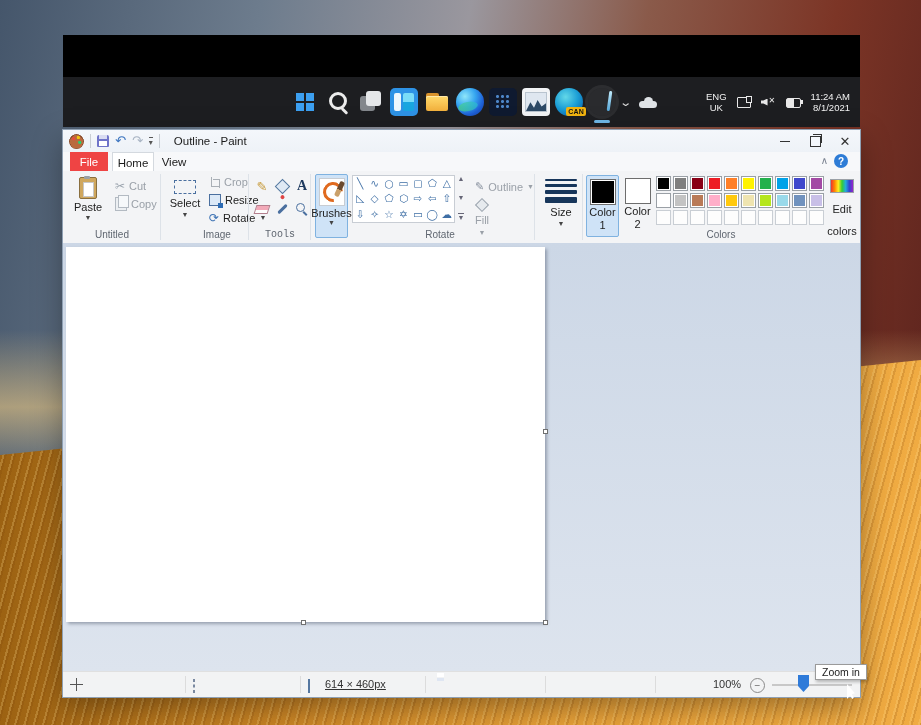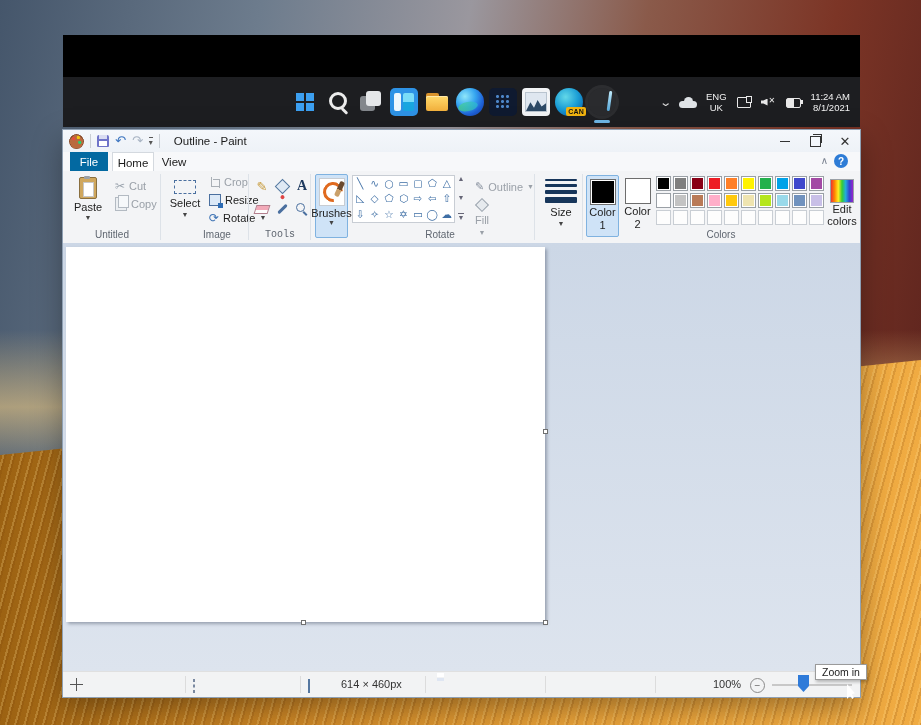--- a/index.html
+++ b/index.html
@@ -60,21 +60,21 @@
     radial-gradient(ellipse at 50% 52%,#b96a3e 62%,#8a4d2c 63% 70%,transparent 71%);
     border-radius:50%;}
   .icon-paint::before{content:"";position:absolute;right:5px;top:3px;width:3px;height:20px;border-radius:2px;
     background:linear-gradient(180deg,#bfe9fa,#56a7d8);transform:rotate(8deg);}
 
   .tb-tray{position:absolute;right:10px;top:0;height:100%;display:flex;align-items:center;gap:9px;color:#eee;}
   .tray-chevron{font-size:11px;color:#ddd;transform:scaleX(1.4);}
   .tray-cloud{position:relative;width:18px;height:11px;}
   .tray-cloud::before{content:"";position:absolute;left:0;bottom:0;width:18px;height:7px;background:#dfe3e6;border-radius:5px;}
   .tray-cloud::after{content:"";position:absolute;left:5px;top:0;width:9px;height:9px;background:#dfe3e6;border-radius:50%;}
-  .tray-lang{font-size:9.5px;line-height:11px;text-align:center;color:#f0f0f0;}
+  .tray-lang{font-size:9.5px;line-height:11px;text-align:center;color:#f0f0f0;margin-left:40px;}
   .tray-glyph{position:relative;width:16px;height:13px;}
   .tray-monitor::before{content:"";position:absolute;left:1px;top:1px;width:12px;height:9px;border:1.4px solid #e8e8e8;border-radius:1px;}
   .tray-monitor::after{content:"";position:absolute;right:0;top:0;width:4px;height:5px;background:#1d1e21;border:1.2px solid #e8e8e8;}
   .tray-speaker::before{content:"";position:absolute;left:0;top:3px;width:7px;height:7px;background:#e8e8e8;
     clip-path:polygon(0 30%,40% 30%,100% 0,100% 100%,40% 70%,0 70%);}
   .tray-speaker::after{content:"✕";position:absolute;left:8px;top:0;font-size:8px;color:#e8e8e8;}
   .tray-battery::before{content:"";position:absolute;left:0;top:2px;width:13px;height:8px;border:1.3px solid #e8e8e8;border-radius:2px;background:linear-gradient(90deg,#e8e8e8 0 55%,transparent 55%);}
   .tray-battery::after{content:"";position:absolute;left:15px;top:4px;width:2px;height:4px;background:#e8e8e8;}
   .tray-clock{font-size:9.5px;line-height:11.5px;text-align:right;color:#f2f2f2;}
 
@@ -99,21 +99,21 @@
   .window-title{margin-left:8px;font-size:11.5px;color:#1b1b1b;}
   .win-controls{position:absolute;right:0;top:0;height:22px;display:flex;}
   .win-btn{width:30px;height:22px;display:flex;align-items:center;justify-content:center;color:#333;}
   .glyph-min{width:10px;height:1px;background:#333;display:block;}
   .glyph-restore{position:relative;width:9px;height:9px;border:1px solid #333;background:#f4f7fb;}
   .glyph-restore::before{content:"";position:absolute;left:2px;top:-3px;width:8px;height:8px;border:1px solid #333;border-bottom:none;border-left:none;}
   .glyph-close{font-size:13px;line-height:13px;color:#333;}
 
   .tabrow{position:absolute;left:0;top:22px;right:0;height:19px;background:#f7f8fa;border-bottom:1px solid #e3e7ec;}
   .tab{position:absolute;top:0;height:19px;display:flex;align-items:center;justify-content:center;font-size:11.5px;}
-  .tab-file{left:7px;width:38px;background:#0369a1;color:#fff;}
+  .tab-file{left:7px;width:38px;background:#ef4444;color:#fff;}
   .tab-home{left:49px;width:40px;background:#fff;border:1px solid #d4d9df;border-bottom:none;color:#1a1a1a;}
   .tab-view{left:93px;width:36px;color:#1a1a1a;}
   .ribbon-collapse{position:absolute;right:32px;top:3px;color:#7a8априори0;color:#7a8290;font-size:10px;}
   .ribbon-help{position:absolute;right:12px;top:2px;width:14px;height:14px;border-radius:50%;background:#2e7cd6;color:#fff;
     font-size:10px;font-weight:bold;display:flex;align-items:center;justify-content:center;}
 
   .ribbon{position:absolute;left:0;top:41px;right:0;height:72px;background:#f3f4f6;border-bottom:1px solid #d6dbe1;}
   .rgroup-label{position:absolute;bottom:3px;font-size:10px;color:#5f6670;text-align:center;}
   .rsep{position:absolute;top:3px;bottom:3px;width:1px;background:#dde2e8;}
   .rbtn-label{font-size:11px;color:#222;text-align:center;line-height:12px;}
@@ -170,21 +170,21 @@
   .size-icon i{display:block;background:#17365b;border-radius:1px;}
   .size-icon i:nth-child(1){height:2px;}.size-icon i:nth-child(2){height:3px;}
   .size-icon i:nth-child(3){height:4px;}.size-icon i:nth-child(4){height:6px;}
   
   .colorbox{position:absolute;top:4px;width:33px;height:62px;display:flex;flex-direction:column;align-items:center;gap:1px;padding-top:3px;box-sizing:border-box;border-radius:2px;}
   .colorbox .swatch-big{width:24px;height:24px;border:1px solid #6d6d6d;box-shadow:inset 0 0 0 1px #fff;}
   .colorbox.selected{background:#cfe3f7;border:1px solid #7fb2e0;}
   .palette{position:absolute;left:593px;top:5px;width:169px;height:48px;display:grid;grid-template-columns:repeat(10,15px);grid-auto-rows:15px;gap:2px;}
   .swatch{width:15px;height:15px;border:1px solid #9aa0a6;box-shadow:inset 0 0 0 1px #fff;box-sizing:border-box;}
   .swatch.empty{border:1px solid #c9ced4;background:#fdfdfd;box-shadow:none;}
-  .edit-colors{position:absolute;left:763px;top:4px;width:32px;height:62px;display:flex;flex-direction:column;align-items:center;gap:0;padding-top:4px;box-sizing:border-box;}
+  .edit-colors{position:absolute;left:763px;top:4px;width:32px;height:62px;display:flex;flex-direction:column;align-items:center;gap:10px;padding-top:4px;box-sizing:border-box;}
   .edit-colors-icon{width:22px;height:22px;border:1px solid #9aa0a6;
     background:linear-gradient(90deg,#e33,#f80,#fe2,#3c3,#2ad,#34c,#92c);}
 
   
   .workarea{position:absolute;left:0;top:113px;right:0;height:429px;background:linear-gradient(180deg,#ccd7e6,#dde4ee);}
   .canvas{position:absolute;left:3px;top:4px;width:479px;height:375px;background:#fff;box-shadow:2px 2px 3px rgba(90,100,120,.5);}
   .handle{position:absolute;width:5px;height:5px;background:#fff;border:1px solid #707070;box-sizing:border-box;}
   .handle-right{left:480px;top:186px;}
   .handle-bottom{left:238px;top:377px;}
   .handle-corner{left:480px;top:377px;}
@@ -463,21 +463,21 @@
     <span class="handle handle-bottom"></span>
     <span class="handle handle-corner"></span>
   </div>
 
   <div class="statusbar">
     <span class="sb-ico" style="left:7px;"><span class="crosshair"></span></span>
     <span class="sb-sep" style="left:122px;"></span>
     <span class="sb-ico" style="left:130px;"><span class="sel-ico"></span></span>
     <span class="sb-sep" style="left:237px;"></span>
     <span class="sb-ico" style="left:245px;"><span class="cnv-ico"></span></span>
-    <span class="sb-text" style="left:278px;">614 × 460px</span>
+    <span class="sb-text" style="left:262px;text-decoration:underline;">614 × 460px</span>
     <span class="sb-sep" style="left:362px;"></span>
     <span class="sb-ico" style="left:372px;"><span class="disk-ico"></span></span>
     <span class="sb-sep" style="left:482px;"></span>
     <span class="sb-sep" style="left:592px;"></span>
     <span class="sb-text" style="left:650px;">100%</span>
     <span class="zoom-minus">−</span>
     <span class="zoom-track"></span>
     <span class="zoom-thumb"></span>
     <span class="tooltip">Zoom in</span>
     <span class="cursor-arrow"></span>

